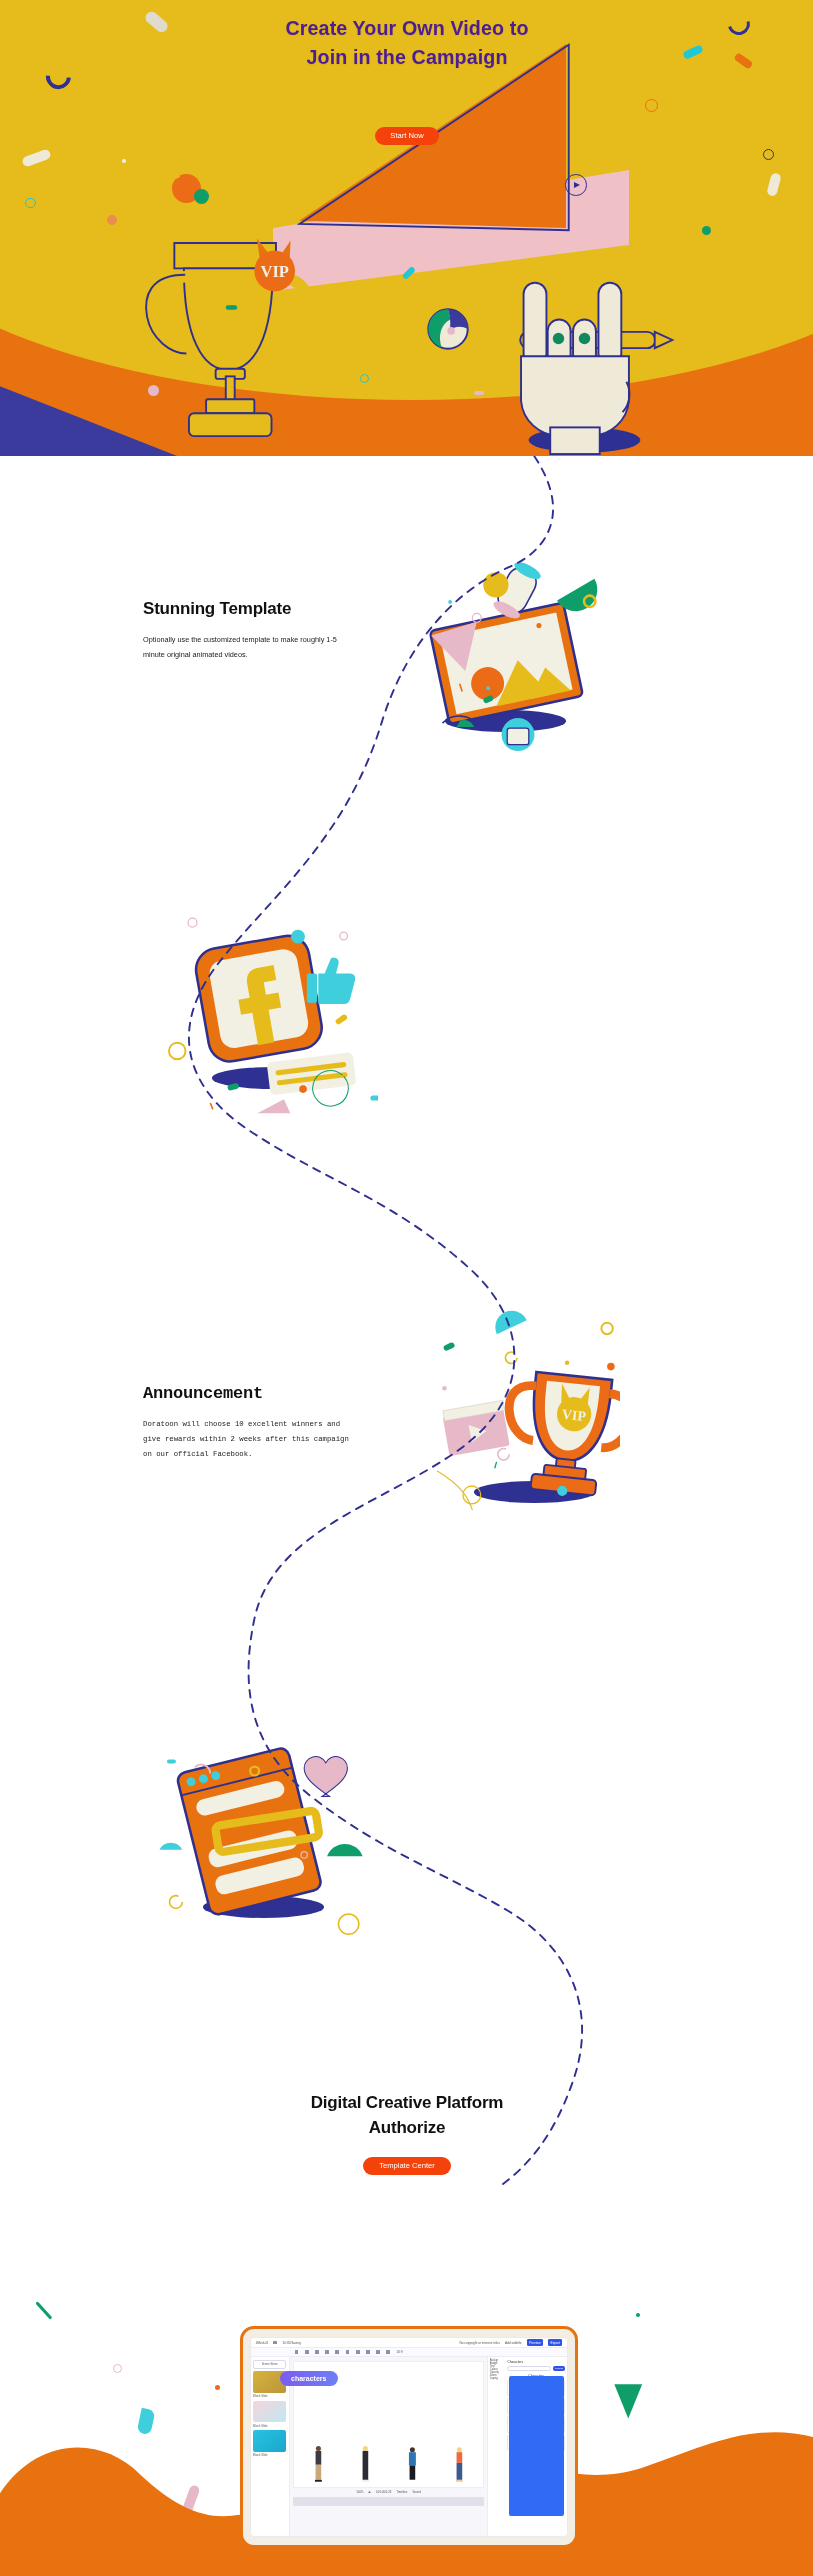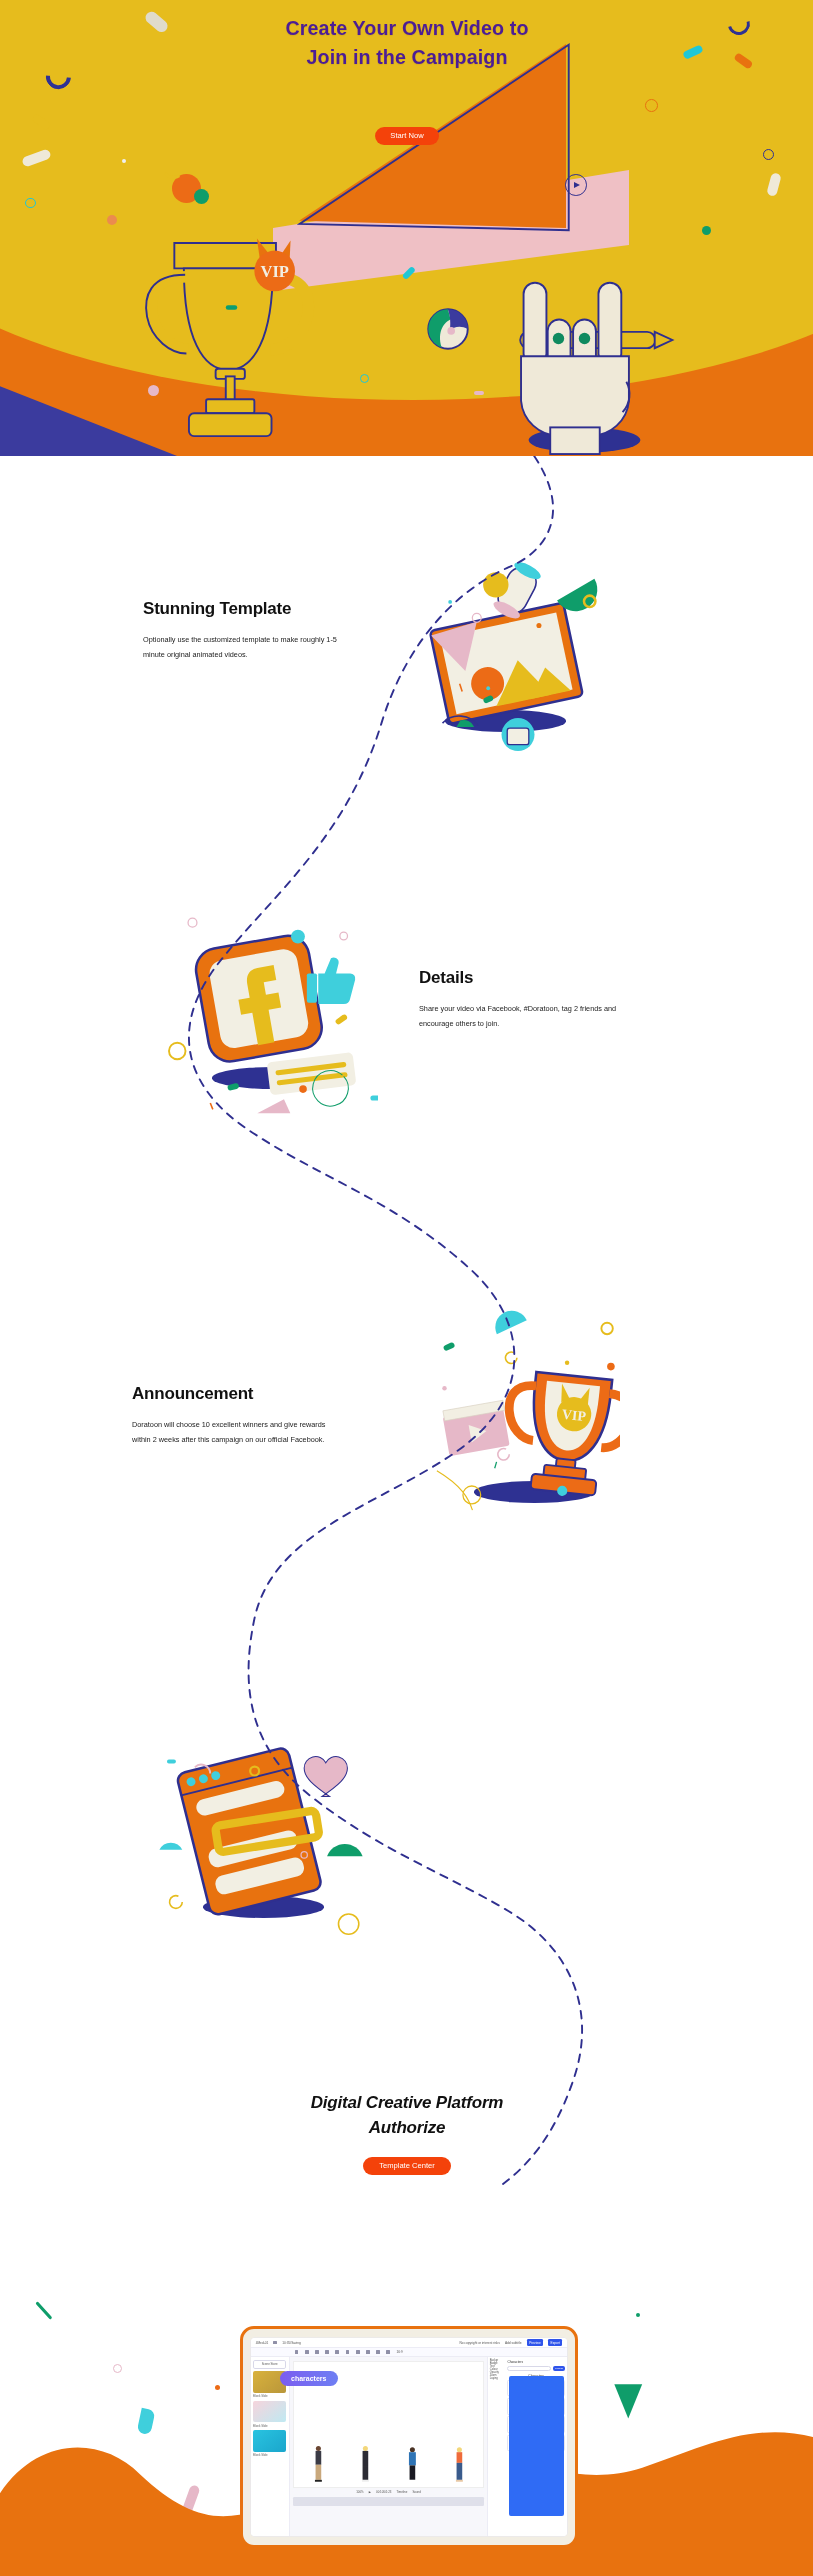--- a/index.html
+++ b/index.html
@@ -126,21 +126,21 @@
     background: #2e3192;
   }
 
   
   .path-svg { position: absolute; left: 0; top: 456px; width: 814px; height: 1970px; pointer-events: none; z-index: 5; }
 
   
   .footer { position: absolute; left: 0; top: 2091px; width: 814px; height: 485px; }
   .footer h2 {
     text-align: center; font-size: 17px; font-weight: bold; color: #111;
-    line-height: 1.45; letter-spacing: -0.2px; font-style: italic;
+    line-height: 1.45; letter-spacing: -0.2px;
   }
   .btn-template {
     display: block; margin: 16.5px auto 0;
     background: #f4420a; color: #fff; border: none;
     border-radius: 11.4px; padding: 4.4px 16.5px; font-size: 7.6px;
     font-family: "Liberation Sans", sans-serif; cursor: pointer;
   }
   .orange-wave {
     position: absolute; left: 0; bottom: 0; width: 814px; height: 210px;
     z-index: 1;
@@ -349,24 +349,20 @@
         <circle cx="68" cy="119" r="3" fill="#3fcfdc"></circle>
         <circle cx="208" cy="156" r="4" fill="#e8720f"></circle>
         <rect x="120" y="268" width="16" height="9" rx="4.5" fill="#0f9d6a" transform="rotate(-25 128 272)"></rect>
         <path d="M83 248 l4 12" stroke="#ec6b16" stroke-width="2.5"></path>
         <circle cx="128" cy="255" r="3" fill="#3fcfdc"></circle>
       </svg>
     </div>
   </div>
 
   <div class="step" style="top:407px;height:381px;">
-    <div class="step-text" style="left:419px;top:105px;">
-      <h2>Details</h2>
-      <p>Share your video via Facebook, #Doratoon, tag 2 friends and encourage others to join.</p>
-    </div>
     <div class="step-art" style="left:162px;top:29px;width:216px;height:229px;">
       <div class="shadow-ellipse" style="left:50px;top:175px;width:121px;height:21.6px;"></div>
       <svg viewBox="0 0 340 360" style="position:absolute;inset:0;width:100%;height:100%;">
         <g transform="rotate(-10 150 165)">
           <rect x="62" y="78" width="180" height="180" rx="34" fill="#e8720f" stroke="#2f2f8f" stroke-width="4"></rect>
           <rect x="82" y="98" width="140" height="140" rx="22" fill="#f2efe3"></rect>
           <path d="M158 120 h26 v24 h-20 v20 h20 v24 h-20 v52 h-26 v-52 h-18 v-24 h18 v-22 c0 -14 8 -22 20 -22 z" fill="#e6bc1d"></path>
         </g>
 
         <g transform="translate(232,100)">
@@ -388,21 +384,21 @@
         <circle cx="222" cy="310" r="6" fill="#ec6b16"></circle>
         <path d="M286 290 a28 28 0 1 1 -2 -2" fill="none" stroke="#0f9d6a" stroke-width="1.6"></path>
         <path d="M76 332 l4 10" stroke="#ec6b16" stroke-width="2.5"></path>
         <path d="M150 348 l42 -22 l10 22 z" fill="#e6b8c8"></path>
         <rect x="328" y="320" width="16" height="8" rx="4" fill="#3fcfdc"></rect>
       </svg>
     </div>
   </div>
 
   <div class="step" style="top:807px;height:394px;">
-    <div class="step-text" style="left:132px;top:121px;">
+    <div class="step-text" style="left:143px;top:121px;font-family:Liberation Mono, monospace;">
       <h2>Announcement</h2>
       <p>Doratoon will choose 10 excellent winners and give rewards within 2 weeks after this campaign on our official Facebook.</p>
     </div>
     <div class="step-art" style="left:410px;top:35px;width:210px;height:235px;">
       <div class="shadow-ellipse" style="left:64px;top:183px;width:121px;height:21.6px;"></div>
       <svg viewBox="0 0 330 370" style="position:absolute;inset:0;width:100%;height:100%;">
         <g transform="rotate(6 210 200)">
           <path d="M190 118 h120 v22 c0 78 -28 112 -60 112 s-60 -34 -60 -112 z" fill="#ec6b16" stroke="#2f2f8f" stroke-width="4"></path>
           <path d="M208 130 h84 v18 c0 62 -20 88 -42 88 s-42 -26 -42 -88 z" fill="#f2efe3"></path>
           <path d="M192 140 c-34 0 -42 22 -38 44 c5 26 24 42 42 42" fill="none" stroke="#ec6b16" stroke-width="14"></path>

